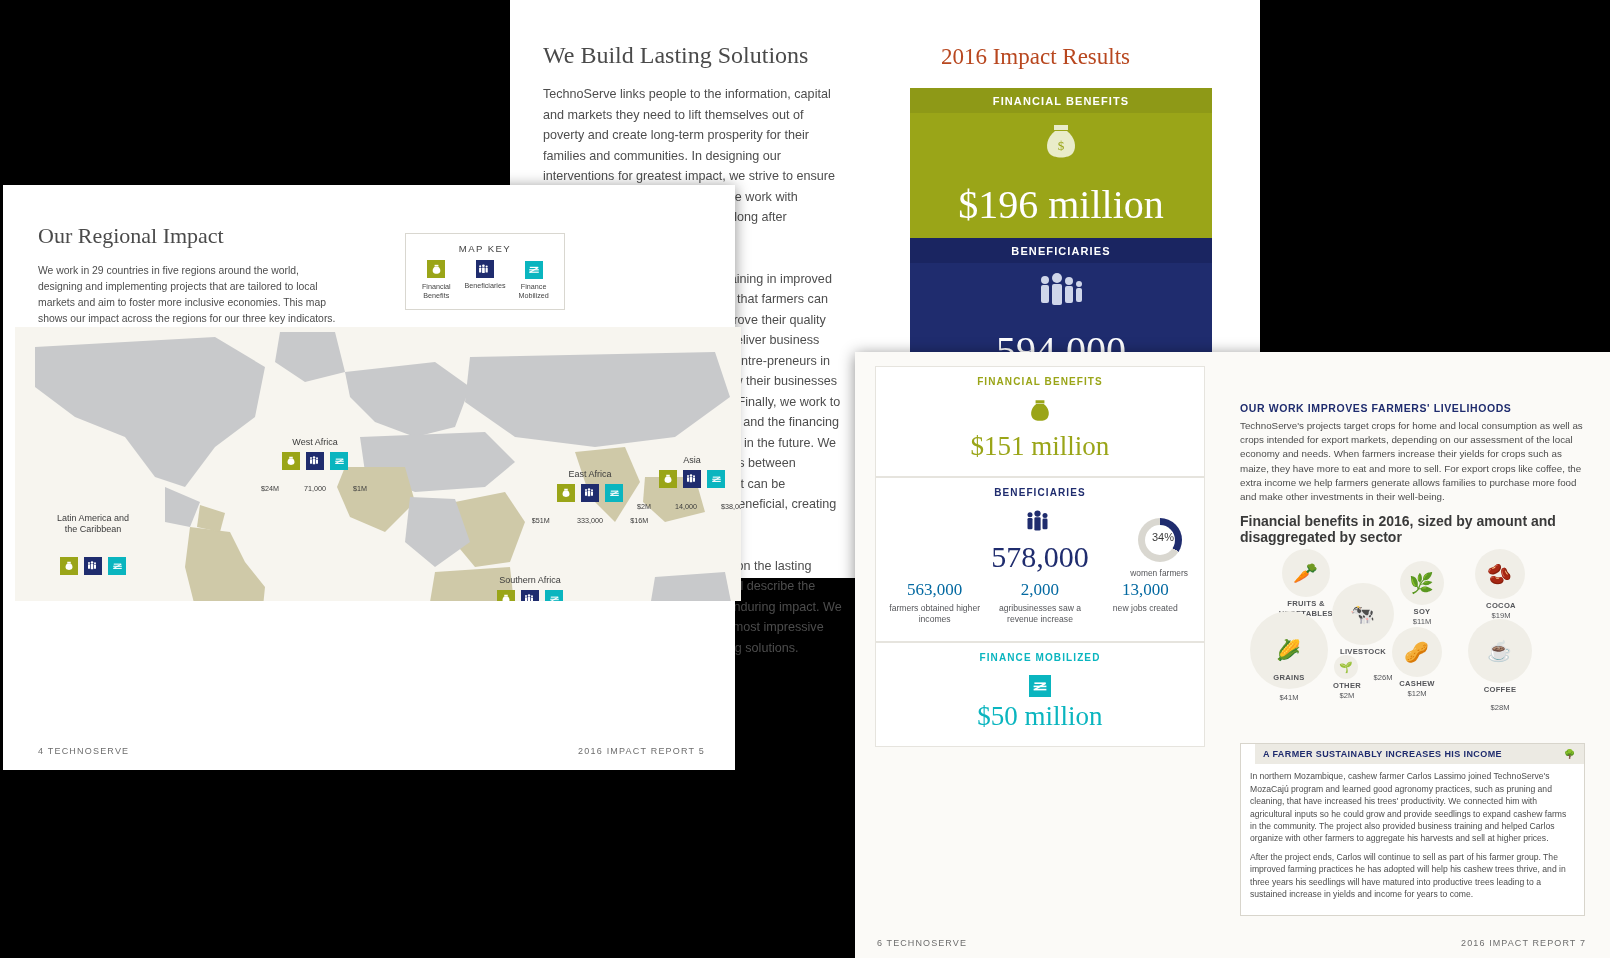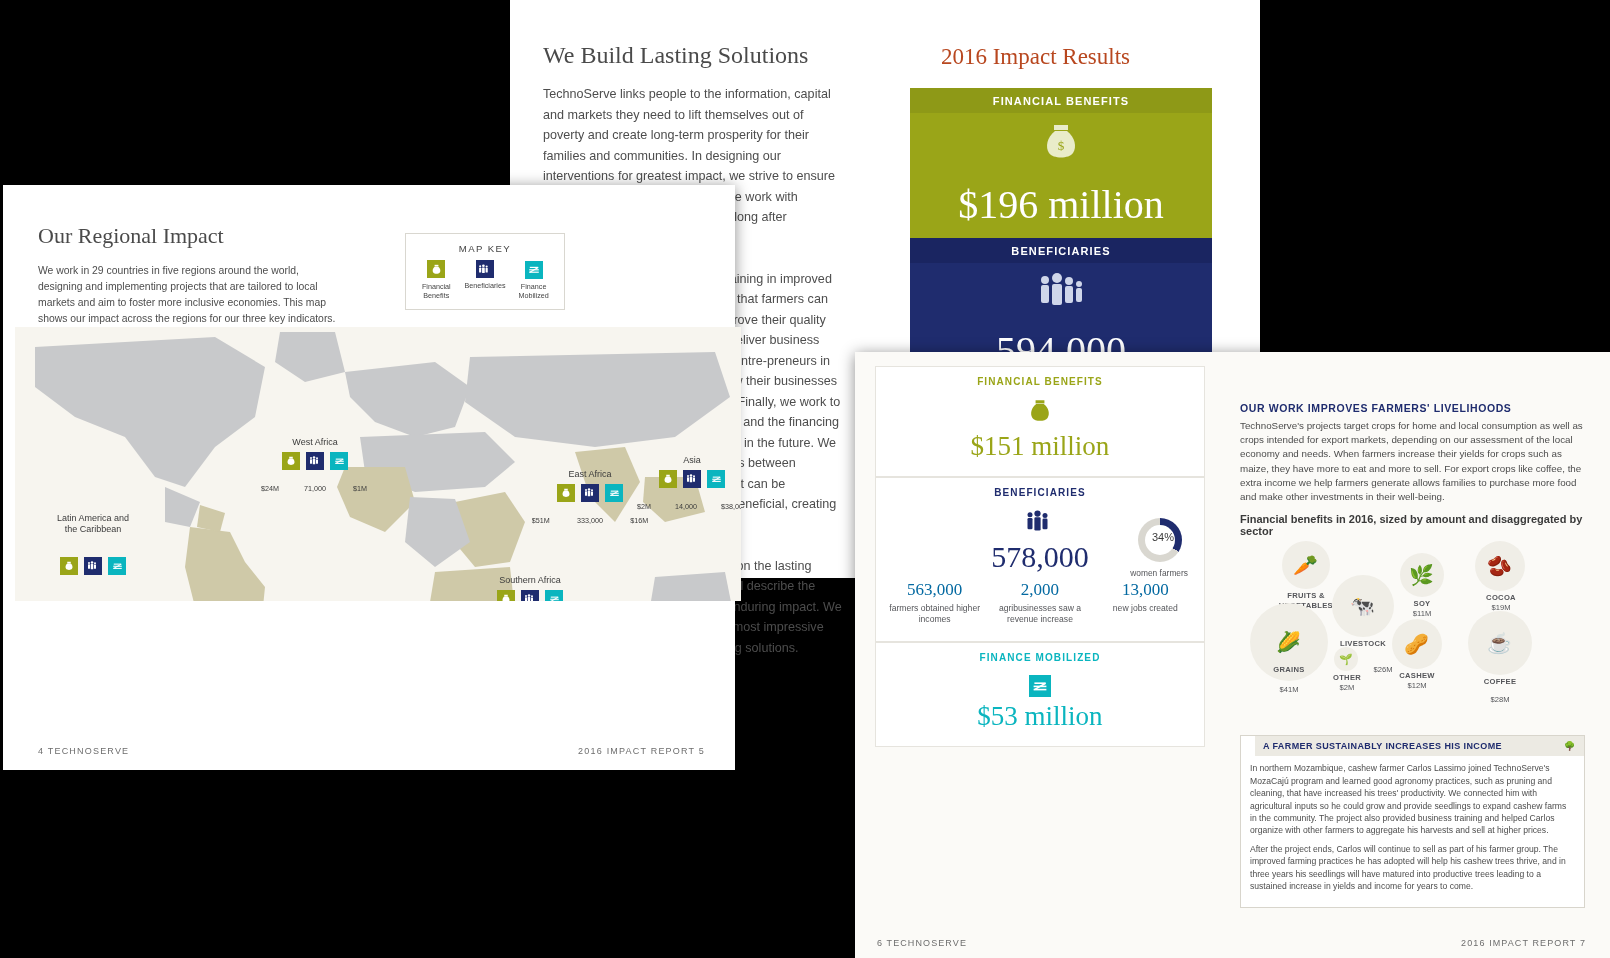--- a/index.html
+++ b/index.html
@@ -45,21 +45,21 @@
   .three .t{font-size:8.6px;color:#55565a;line-height:1.3;margin-top:3px;}
   .donut{position:absolute;right:22px;top:40px;width:44px;height:44px;border-radius:50%;
      background:conic-gradient(#1f2c6e 0 34%, #d9d7d0 34% 100%);}
   .donut::after{content:"";position:absolute;left:7px;top:7px;width:30px;height:30px;border-radius:50%;background:#fff;}
   .donut-txt{position:absolute;right:30px;top:53px;font-size:11px;color:#3b3b3b;z-index:2;}
   .donut-lbl{position:absolute;right:16px;top:90px;font-size:8.4px;color:#55565a;text-align:center;}
 
   .p67-col-r{position:absolute;left:385px;top:50px;width:345px;}
   .r-title{font-size:10.5px;letter-spacing:.6px;font-weight:bold;color:#1f2c6e;}
   .r-body{font-size:9.8px;line-height:1.45;color:#4d4d4d;margin-top:5px;}
-  .r-sub{font-size:11px;font-weight:bold;color:#3a3a3a;margin-top:9px;}
+  .r-sub{font-size:14px;font-weight:bold;color:#3a3a3a;margin-top:9px;}
   .bubbles{position:relative;height:190px;margin-top:4px;}
   .bub{position:absolute;border-radius:50%;background:#f0eee7;display:flex;align-items:center;justify-content:center;}
   .bub .emoji{font-size:20px;}
   .blab{position:absolute;text-align:center;font-size:7.6px;color:#55565a;line-height:1.25;}
   .blab b{font-weight:bold;display:block;font-size:7.6px;letter-spacing:.3px;}
   .farmer-box{margin-top:4px;border:1px solid #d8d5cc;background:#fff;}
   .farmer-hd{background:#eceae3;padding:5px 8px;font-size:9px;font-weight:bold;color:#1f2c6e;letter-spacing:.4px;
      display:flex;justify-content:space-between;align-items:center;margin-left:14px;}
   .farmer-body{padding:6px 9px 8px;font-size:8.6px;line-height:1.45;color:#4d4d4d;}
   .farmer-body p{margin:0 0 6px;}
@@ -208,21 +208,21 @@
           <svg width="16" height="12" viewBox="0 0 40 30">
               <g stroke="#fff" stroke-width="4" fill="none">
                 <path d="M4 24 L36 24"></path>
                 <path d="M4 16 L36 16"></path>
                 <path d="M6 8 L34 8"></path>
                 <path d="M34 8 L6 24"></path>
               </g>
             </svg>
         </span>
       </span>
-      <div class="big">$53 million</div>
+      <div class="big">$50 million</div>
     </div>
   </div>
 
   <div class="p67-col-r">
     <div class="r-title">OUR WORK IMPROVES FARMERS' LIVELIHOODS</div>
     <div class="r-body">TechnoServe's projects target crops for home and local consumption as well as crops intended for export markets, depending on our assessment of the local economy and needs. When farmers increase their yields for crops such as maize, they have more to eat and more to sell. For export crops like coffee, the extra income we help farmers generate allows families to purchase more food and make other investments in their well-being.</div>
     <div class="r-sub">Financial benefits in 2016, sized by amount and disaggregated by sector</div>
 
     <div class="bubbles">
       <div class="bub" style="left:42px;top:0;width:48px;height:48px;">

